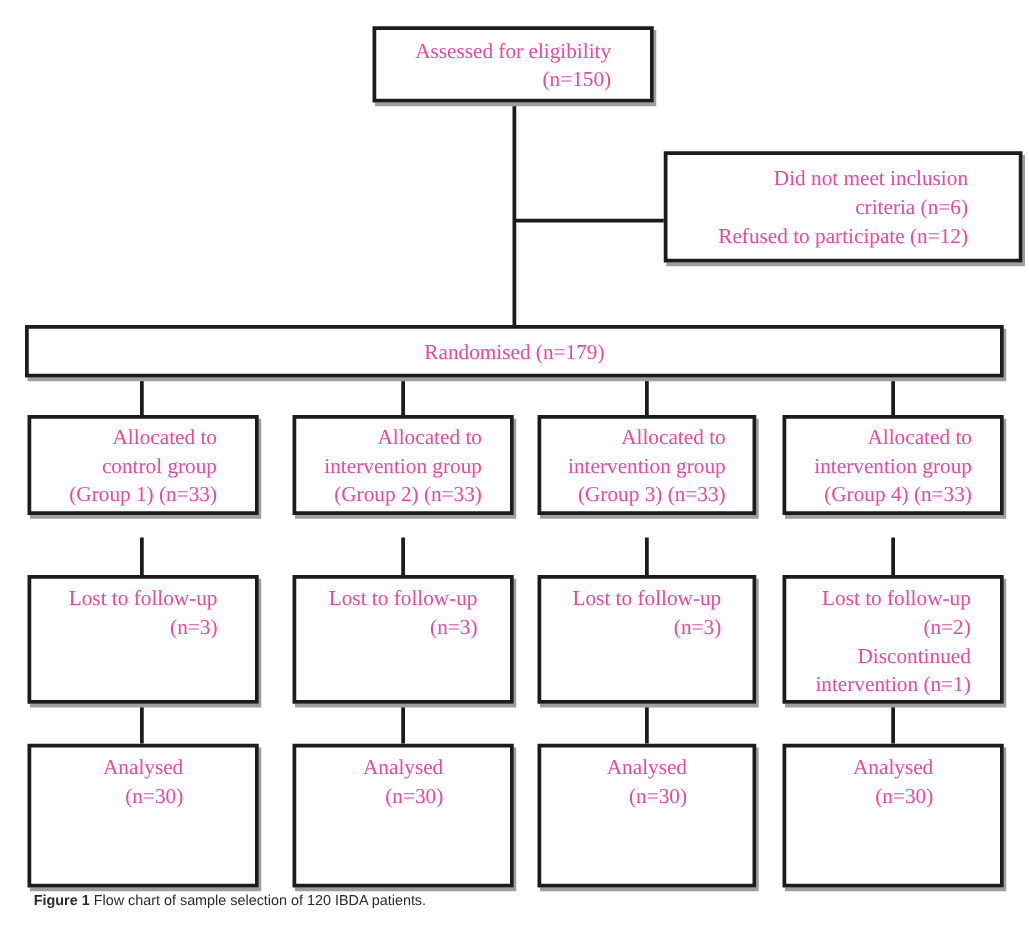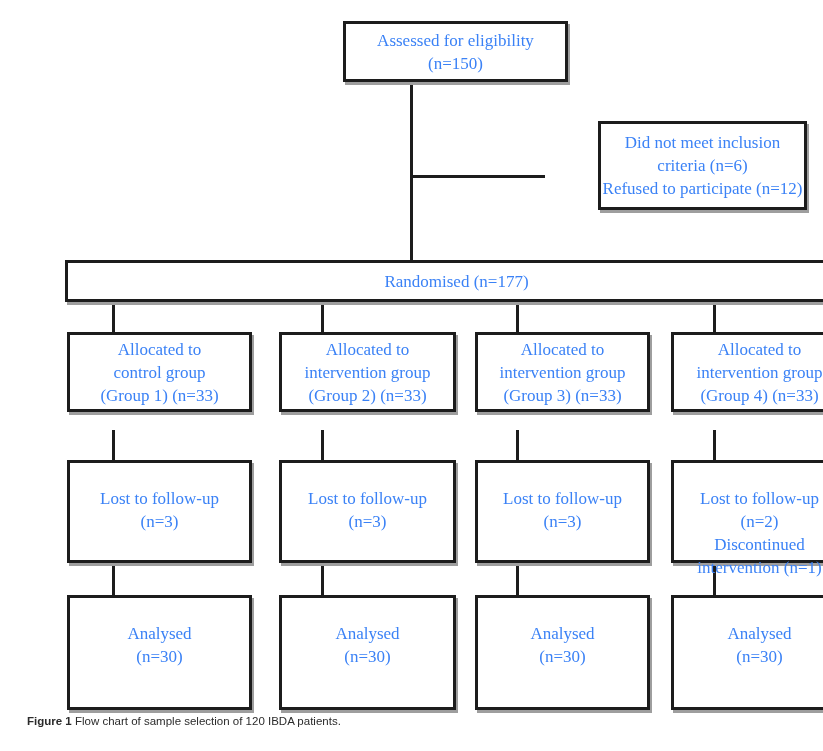--- a/index.html
+++ b/index.html
@@ -16,32 +16,31 @@
   }
   .box {
     position: absolute;
     box-sizing: border-box;
     background: #ffffff;
     border: 3px solid #1c1c1c;
     box-shadow: 2px 3px 0 #9e9e9e;
     display: flex;
     align-items: center;
     justify-content: center;
-    text-align: center;
+    text-align: right;
     font-family: "Liberation Serif", serif;
     font-size: 17px;
     line-height: 23px;
-    color: #3b82f6;
+    color: #ec4899;
     white-space: pre-line;
     z-index: 2;
-    margin-left: 45px;
   }
   .align-top {
     align-items: flex-start;
-    padding-top: 24px;
+    padding-top: 4px;
   }
   .line {
     position: absolute;
     background: #1c1c1c;
     z-index: 1;
   }
   
   .v-main   { left: 410px; top: 82px;  width: 3px; height: 178px; }
   .h-branch { left: 412px; top: 175px; width: 133px; height: 3px; }
 
@@ -49,21 +48,21 @@
   .cx1 { left: 112px; }
   .cx2 { left: 321px; }
   .cx3 { left: 516px; }
   .cx4 { left: 713px; }
   .v-rand-alloc { top: 302px; width: 3px; height: 30px; }
   .v-alloc-lost { top: 430px; width: 3px; height: 30px; }
   .v-lost-anal  { top: 563px; width: 3px; height: 32px; }
 
   
   .box-assessed   { left: 298px; top: 21px;  width: 225px; height: 61px; }
-  .box-excluded   { left: 553px; top: 121px; width: 209px; height: 89px; }
+  .box-excluded   { left: 531px; top: 121px; width: 287px; height: 89px; }
   .box-randomised { left: 20px;  top: 260px; width: 783px; height: 42px; }
 
   .row-alloc    { top: 332px; height: 80px; }
   .row-lost     { top: 460px; height: 103px; }
   .row-analysed { top: 595px; height: 115px; }
 
   .col1 { left: 22px;  width: 185px; }
   .col2 { left: 234px; width: 177px; }
   .col3 { left: 430px; width: 175px; }
   .col4 { left: 626px; width: 177px; }
@@ -104,21 +103,21 @@
   <div class="line v-lost-anal cx3"></div>
   <div class="line v-lost-anal cx4"></div>
 
   <div class="box box-assessed">Assessed for eligibility
 (n=150)</div>
 
   <div class="box box-excluded">Did not meet inclusion
 criteria (n=6)
 Refused to participate (n=12)</div>
 
-  <div class="box box-randomised">Randomised (n=177)</div>
+  <div class="box box-randomised">Randomised (n=179)</div>
 
   <div class="box row-alloc col1">Allocated to
 control group
 (Group 1) (n=33)</div>
   <div class="box row-alloc col2">Allocated to
 intervention group
 (Group 2) (n=33)</div>
   <div class="box row-alloc col3">Allocated to
 intervention group
 (Group 3) (n=33)</div>

